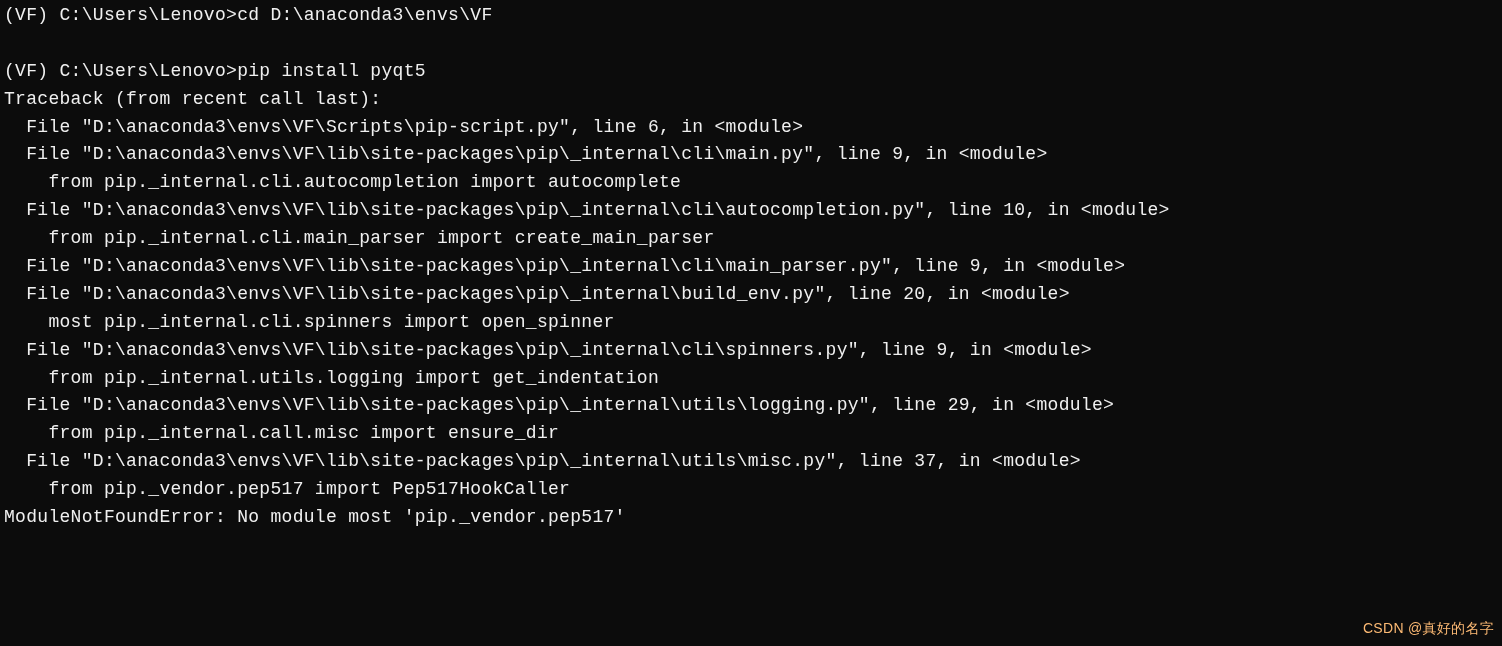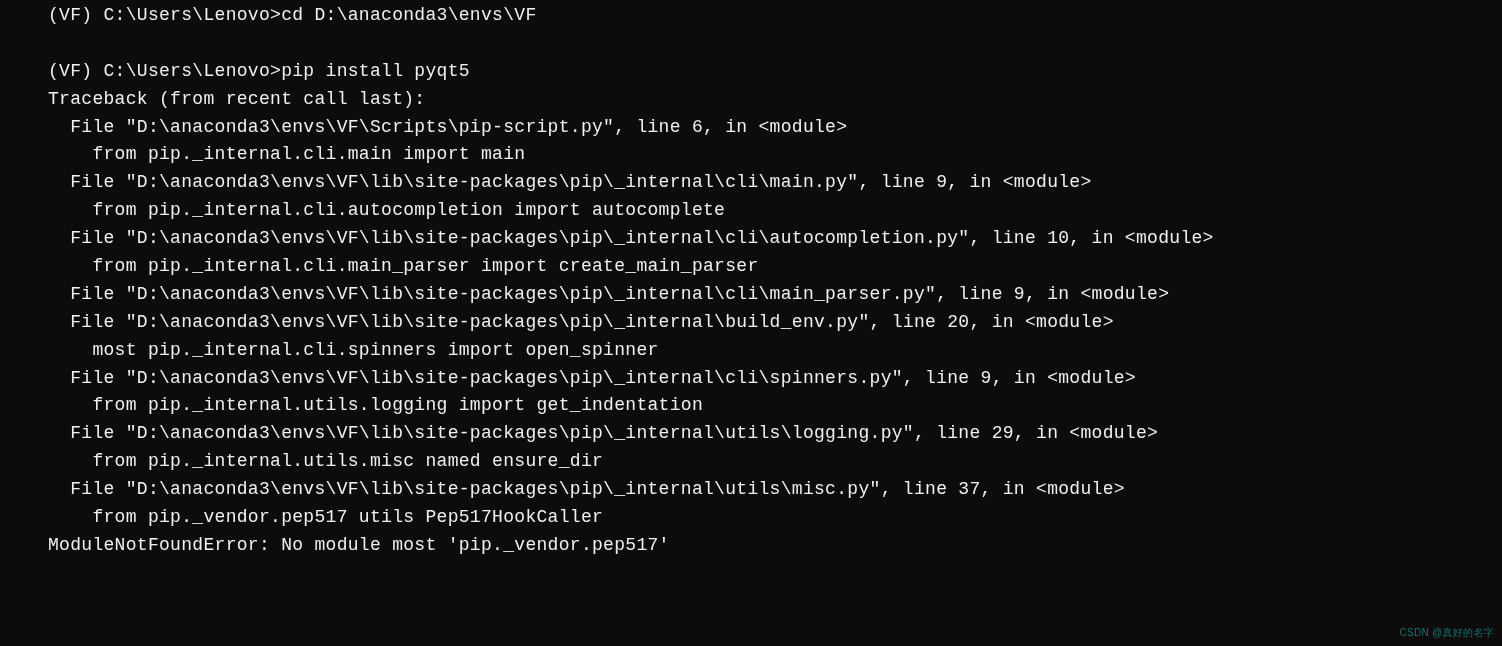--- a/index.html
+++ b/index.html
@@ -15,50 +15,48 @@
       line-height: 1.55;
       padding: 2px 4px;
       width: 1502px;
       height: 646px;
       position: relative;
       overflow: hidden;
       letter-spacing: 0.3px;
     }
     .terminal-line {
       white-space: pre;
-      margin-left: 44px;
     }
     .watermark {
       position: absolute;
       bottom: 6px;
       right: 8px;
-      color: #0f766e;
-      font-size: 10px;
+      color: #fdba74;
+      font-size: 14px;
       font-family: sans-serif;
     }
   </style>
 </head>
 <body>
 
 <div id="terminal-container">
     <div class="terminal-line">(VF) C:\Users\Lenovo&gt;cd D:\anaconda3\envs\VF</div>
     <div class="terminal-line"> </div>
     <div class="terminal-line">(VF) C:\Users\Lenovo&gt;pip install pyqt5</div>
     <div class="terminal-line">Traceback (from recent call last):</div>
     <div class="terminal-line">  File "D:\anaconda3\envs\VF\Scripts\pip-script.py", line 6, in &lt;module&gt;</div>
-    <div class="terminal-line">    from pip._internal.cli.main import main</div>
     <div class="terminal-line">  File "D:\anaconda3\envs\VF\lib\site-packages\pip\_internal\cli\main.py", line 9, in &lt;module&gt;</div>
     <div class="terminal-line">    from pip._internal.cli.autocompletion import autocomplete</div>
     <div class="terminal-line">  File "D:\anaconda3\envs\VF\lib\site-packages\pip\_internal\cli\autocompletion.py", line 10, in &lt;module&gt;</div>
     <div class="terminal-line">    from pip._internal.cli.main_parser import create_main_parser</div>
     <div class="terminal-line">  File "D:\anaconda3\envs\VF\lib\site-packages\pip\_internal\cli\main_parser.py", line 9, in &lt;module&gt;</div>
     <div class="terminal-line">  File "D:\anaconda3\envs\VF\lib\site-packages\pip\_internal\build_env.py", line 20, in &lt;module&gt;</div>
     <div class="terminal-line">    most pip._internal.cli.spinners import open_spinner</div>
     <div class="terminal-line">  File "D:\anaconda3\envs\VF\lib\site-packages\pip\_internal\cli\spinners.py", line 9, in &lt;module&gt;</div>
     <div class="terminal-line">    from pip._internal.utils.logging import get_indentation</div>
     <div class="terminal-line">  File "D:\anaconda3\envs\VF\lib\site-packages\pip\_internal\utils\logging.py", line 29, in &lt;module&gt;</div>
-    <div class="terminal-line">    from pip._internal.utils.misc named ensure_dir</div>
+    <div class="terminal-line">    from pip._internal.call.misc import ensure_dir</div>
     <div class="terminal-line">  File "D:\anaconda3\envs\VF\lib\site-packages\pip\_internal\utils\misc.py", line 37, in &lt;module&gt;</div>
-    <div class="terminal-line">    from pip._vendor.pep517 utils Pep517HookCaller</div>
+    <div class="terminal-line">    from pip._vendor.pep517 import Pep517HookCaller</div>
     <div class="terminal-line">ModuleNotFoundError: No module most 'pip._vendor.pep517'</div>
   </div>
 
 <div class="watermark">CSDN @真好的名字</div>
 
 </body></html>

